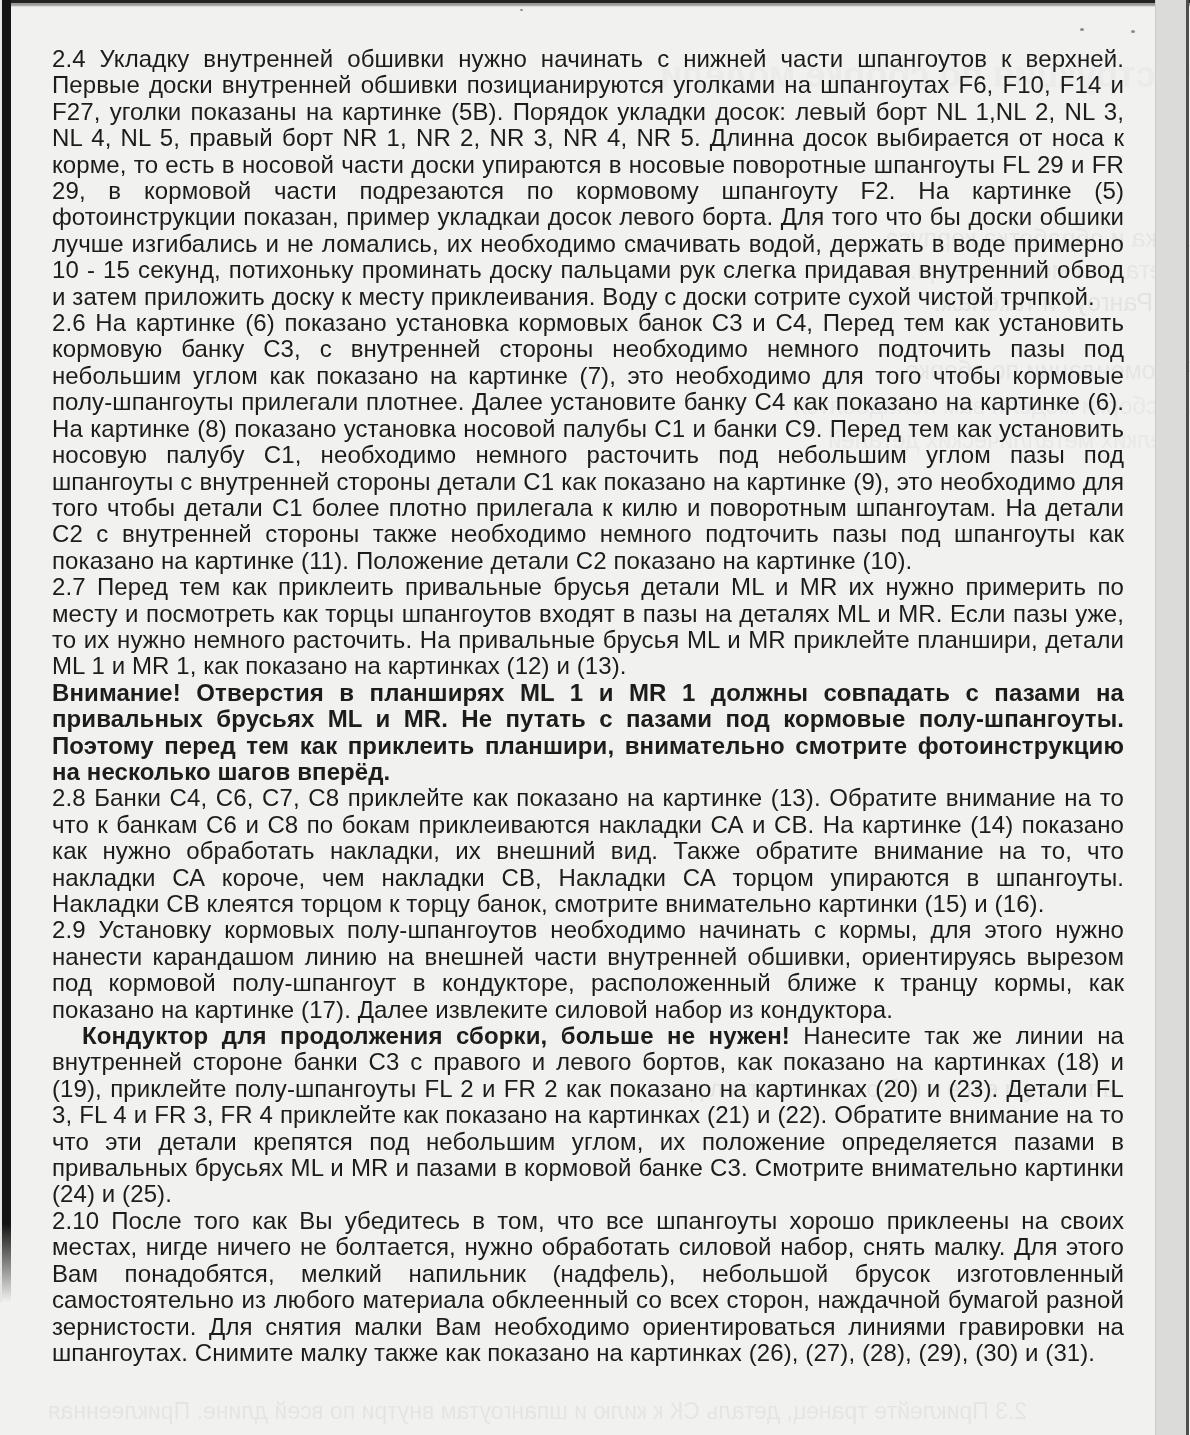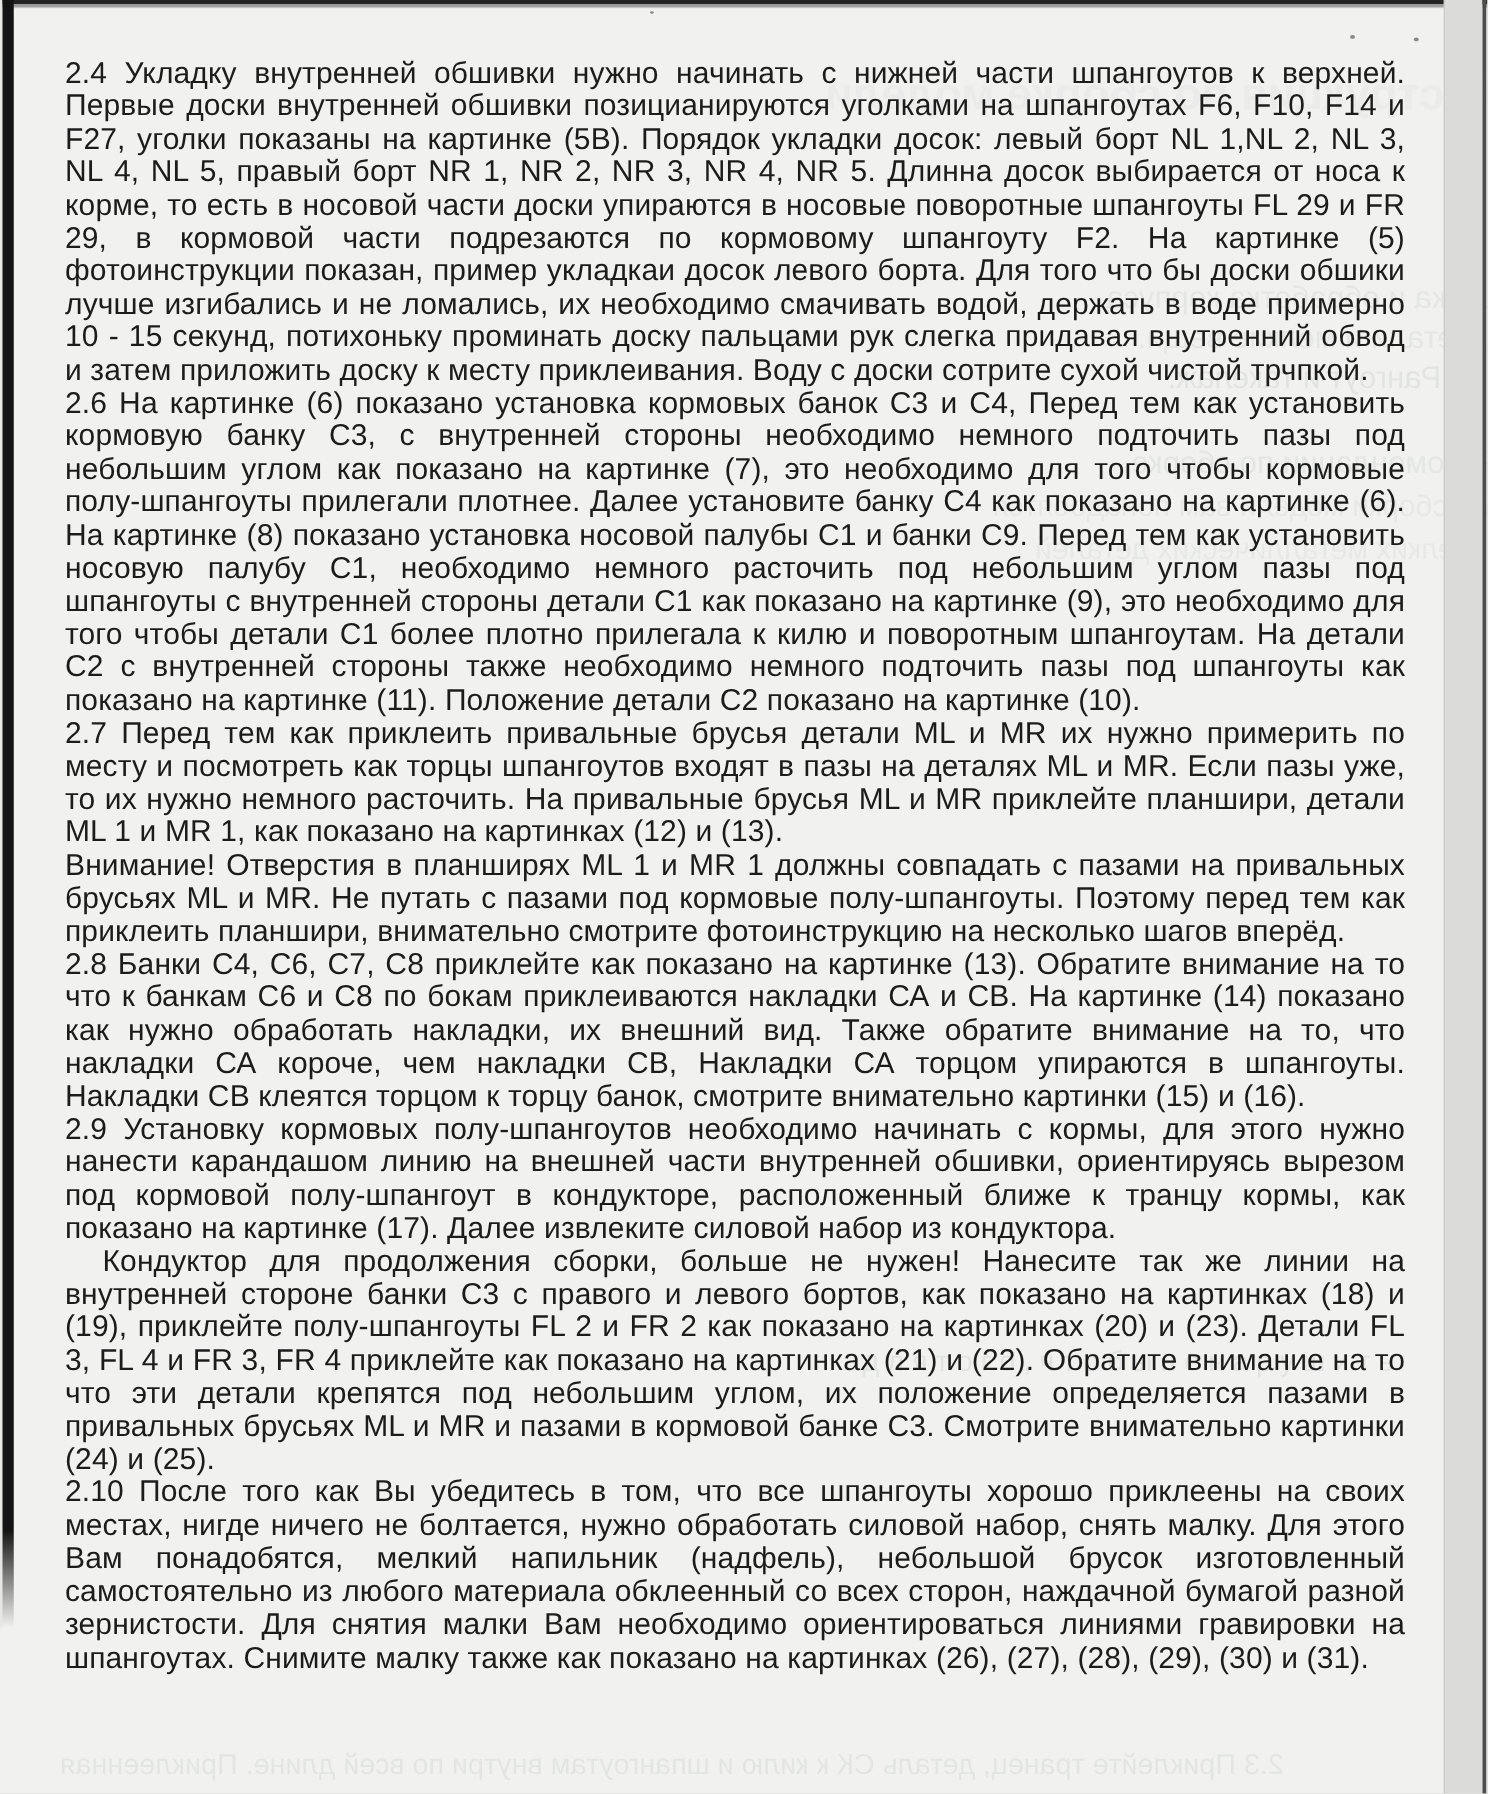--- a/index.html
+++ b/index.html
@@ -52,21 +52,21 @@
   
   .text-block{
     position:absolute;left:52px;top:46px;width:1072px;
     color:var(--ink);
     font-size:24px;line-height:26.4px;
     text-align:justify;
     letter-spacing:.1px;
   }
   .text-block p{margin:0;padding:0;}
   .text-block p.indented{text-indent:30px;}
-  .text-block span.bold{font-weight:normal;}
+  .text-block span.bold{font-weight:bold;}
 </style>
 </head>
 <body>
 
 <div class="scan-page">
   <div class="ghost-layer" id="ghosts">
       <div class="ghost mirrored bold" style="left: 660px; top: 54px; font-size: 36px; opacity: 0.07;">Инструкция по сборке модели</div>
       <div class="ghost mirrored" style="left: 878px; top: 224px; font-size: 25px; opacity: 0.13;">2. Обшивка и обработка корпуса.</div>
       <div class="ghost mirrored" style="left: 910px; top: 256px; font-size: 25px; opacity: 0.13;">3. Детали и мелкие вещи.</div>
       <div class="ghost mirrored" style="left: 934px; top: 288px; font-size: 25px; opacity: 0.16;">4. Рангоут и такелаж.</div>

